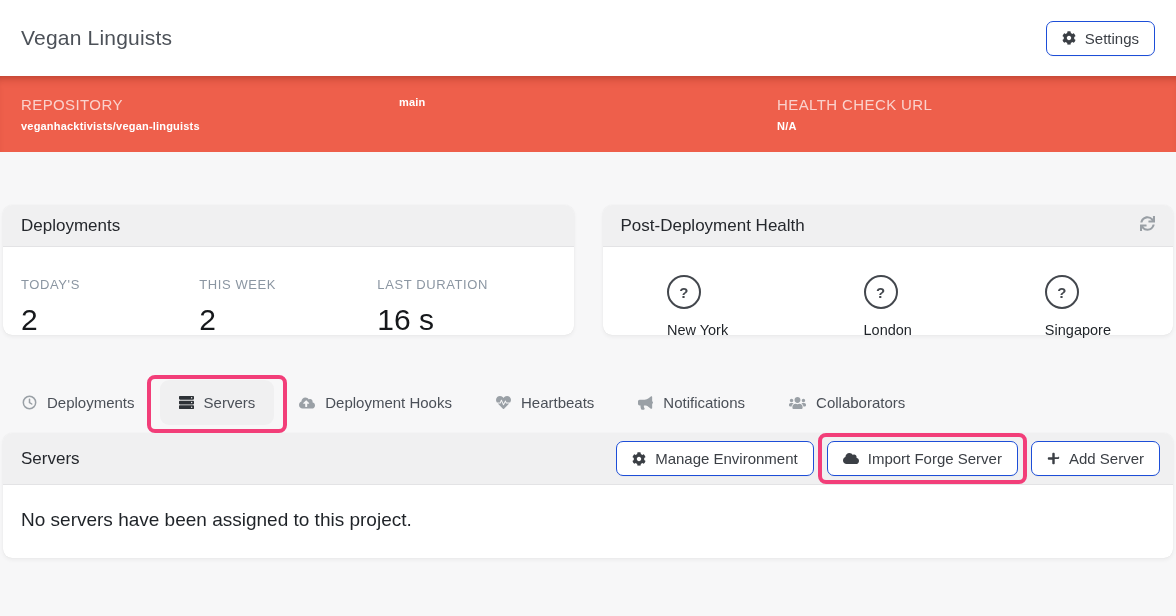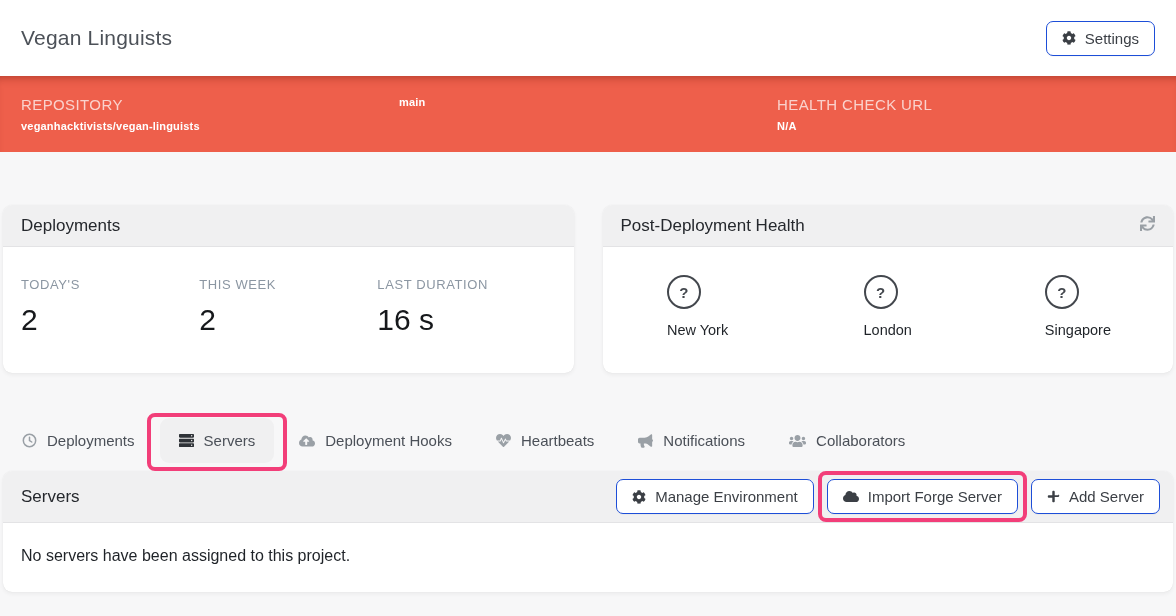--- a/index.html
+++ b/index.html
@@ -81,21 +81,21 @@
     border-bottom: 1px solid #e3e3e5;
     border-radius: 9px 9px 0 0;
     padding: 11px 18px;
     font-size: 17px;
     color: #25282d;
     display: flex;
     align-items: center;
     justify-content: space-between;
     height: 42px;
   }
-  .card-body { height: 126px; }
+  .card-body { height: 88px; }
   .stats {
     display: grid;
     grid-template-columns: 1fr 1fr 1fr;
     padding: 30px 18px 0 18px;
   }
   .stat-label {
     font-size: 13px;
     color: #8b96a2;
     letter-spacing: .6px;
   }
@@ -163,21 +163,21 @@
     padding: 9px 13px 9px 18px;
     display: flex;
     align-items: center;
     justify-content: space-between;
     height: 52px;
   }
   .panel-title { font-size: 17px; color: #25282d; }
   .panel-actions { display: flex; align-items: center; gap: 13px; }
   .panel-body {
     padding: 24px 18px 27px 18px;
-    font-size: 16px;
+    font-size: 19px;
     color: #1f2328;
     border-radius: 0 0 9px 9px;
   }
 </style>
 </head>
 <body>
 
 <header class="topbar">
   <h1 class="page-title">Vegan Linguists</h1>
   <button class="btn">

